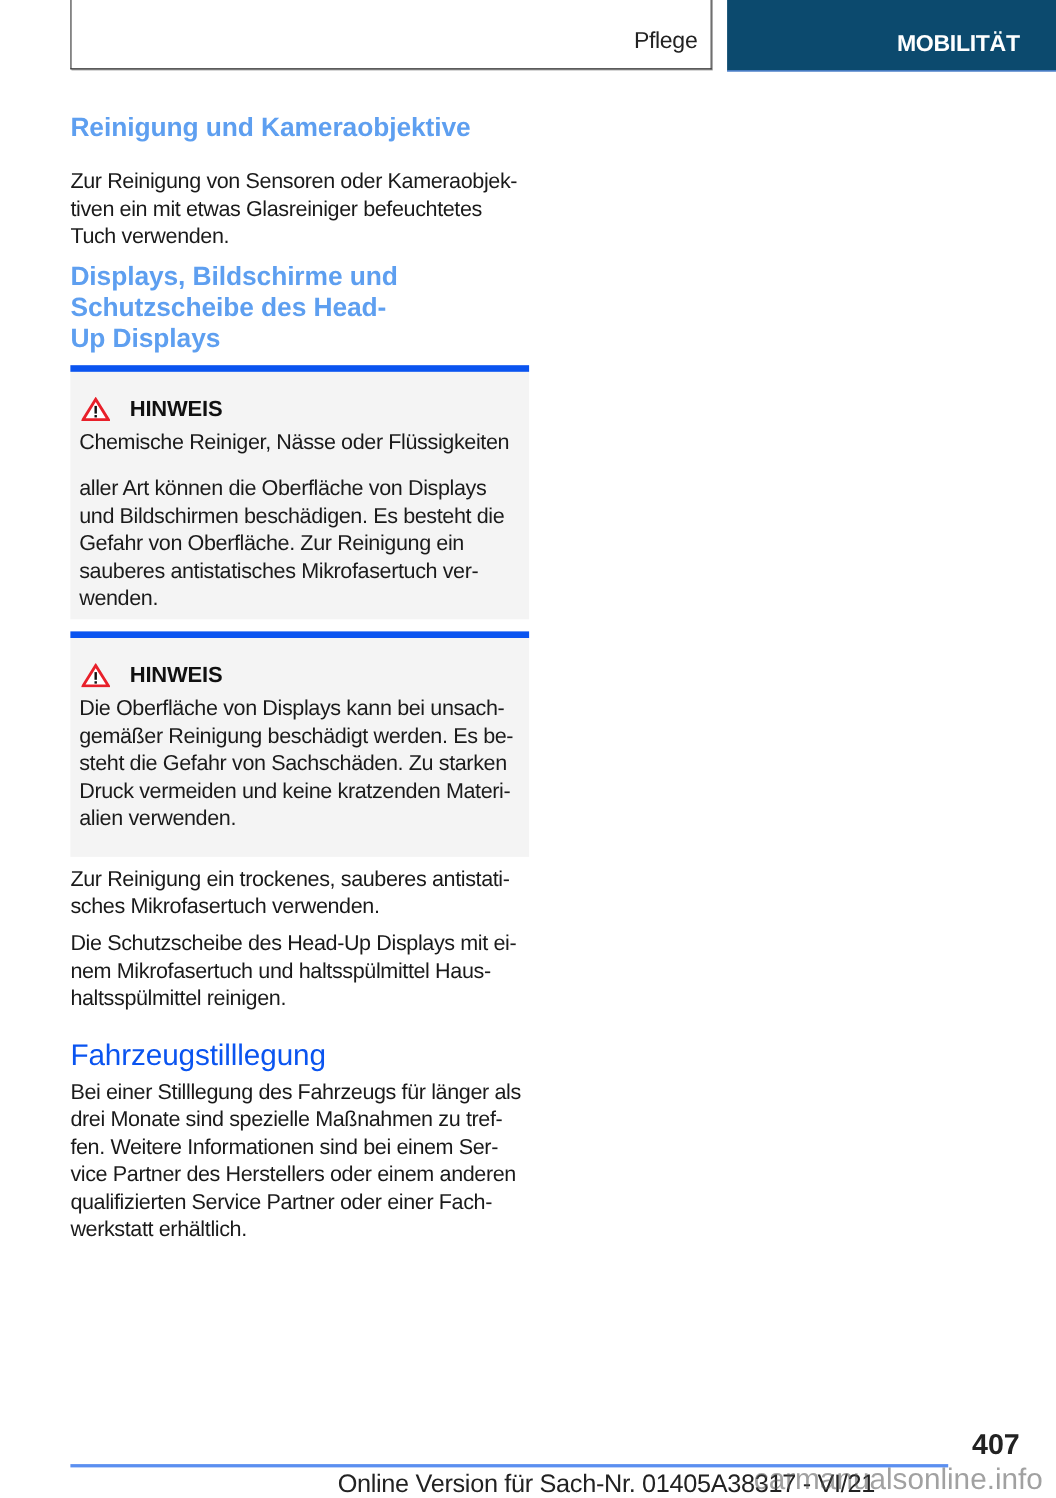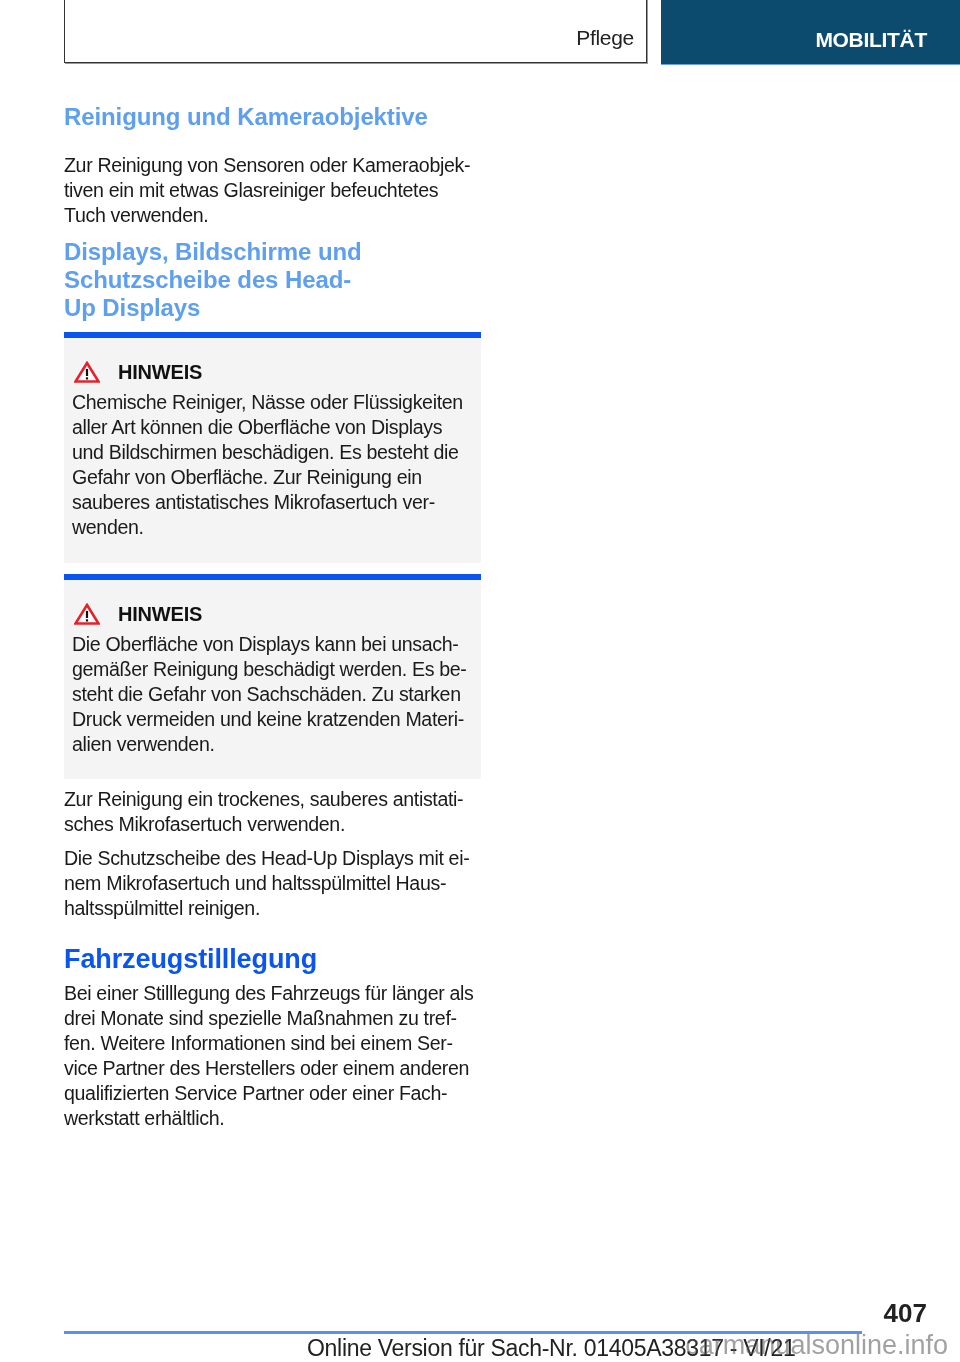--- a/index.html
+++ b/index.html
@@ -28,21 +28,21 @@
       font-size: 21px; font-weight: bold; color: #ffffff; letter-spacing: -0.3px;
     }
     .col {
       position: absolute; left: 64px; top: 0; width: 418px;
     }
     h2 {
       margin: 0; font-size: 24px; line-height: 28px; font-weight: bold;
       color: #5e9ff0; letter-spacing: -0.1px;
     }
     h1 {
-      margin: 0; font-size: 27px; line-height: 32px; font-weight: bold;
+      margin: 0; font-size: 27px; line-height: 32px; font-weight: normal;
       color: #0a54f0; letter-spacing: -0.1px;
     }
     p {
       margin: 0; font-size: 19.6px; line-height: 25px; letter-spacing: -0.35px;
       color: #1a1a1a;
     }
     .notice {
       position: absolute; left: 64px; width: 417px;
       background: #f4f4f4; border-top: 6px solid #0a54f0;
       box-sizing: border-box; padding: 0 8px;
@@ -101,21 +101,21 @@
   <div class="title-row">
     <svg class="warn-icon" viewBox="0 0 26 22">
       <polygon points="13,2 24.5,20.5 1.5,20.5" fill="#ffffff" stroke="#e8202a" stroke-width="2.6" stroke-linejoin="miter"></polygon>
       <rect x="11.9" y="8" width="2.2" height="7" fill="#111"></rect>
       <rect x="11.9" y="16.3" width="2.2" height="2.2" fill="#111"></rect>
     </svg>
     <span class="title">HINWEIS</span>
   </div>
   <div>
     <p>Chemische Reiniger, Nässe oder Flüssigkeiten</p>
-    <p style="margin-top:0">aller Art können die Oberfläche von Displays</p>
+    <p style="margin-top:17px">aller Art können die Oberfläche von Displays</p>
     <p style="margin-top:0">und Bildschirmen beschädigen. Es besteht die</p>
     <p style="margin-top:0">Gefahr von Oberfläche. Zur Reinigung ein</p>
     <p style="margin-top:0">sauberes antistatisches Mikrofasertuch ver-</p>
     <p style="margin-top:0">wenden.</p>
   </div>
 </div>
 
 <div class="notice" style="top:574px; height:205px;">
   <div class="title-row">
     <svg class="warn-icon" viewBox="0 0 26 22">

